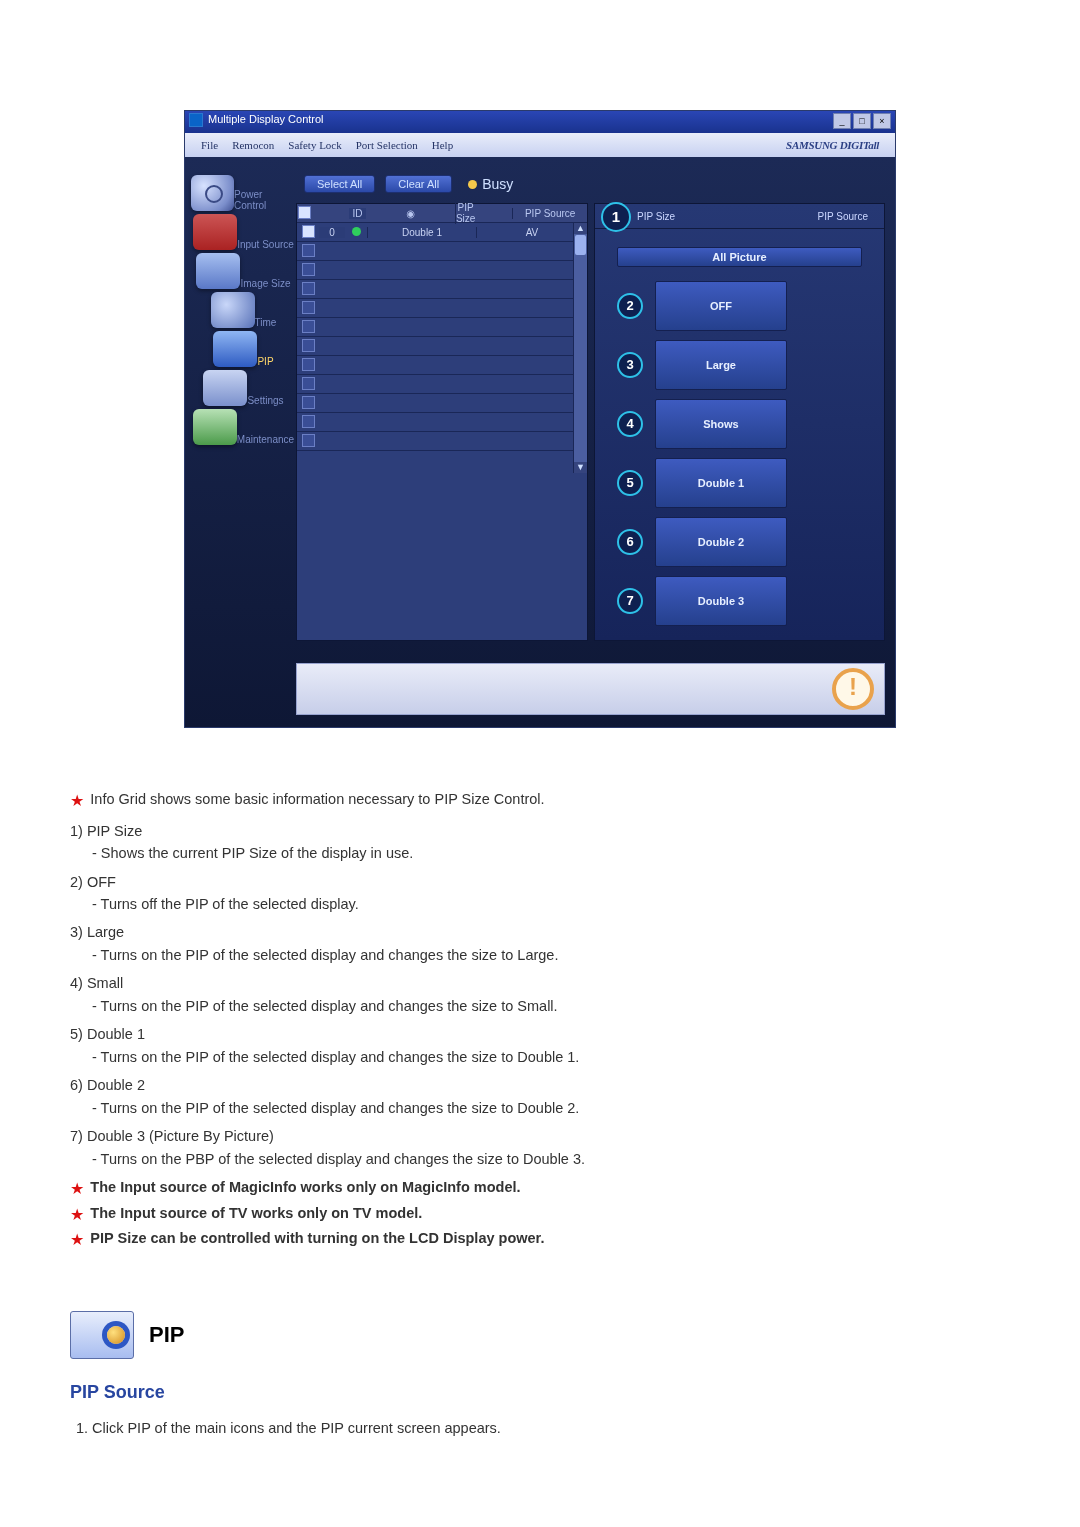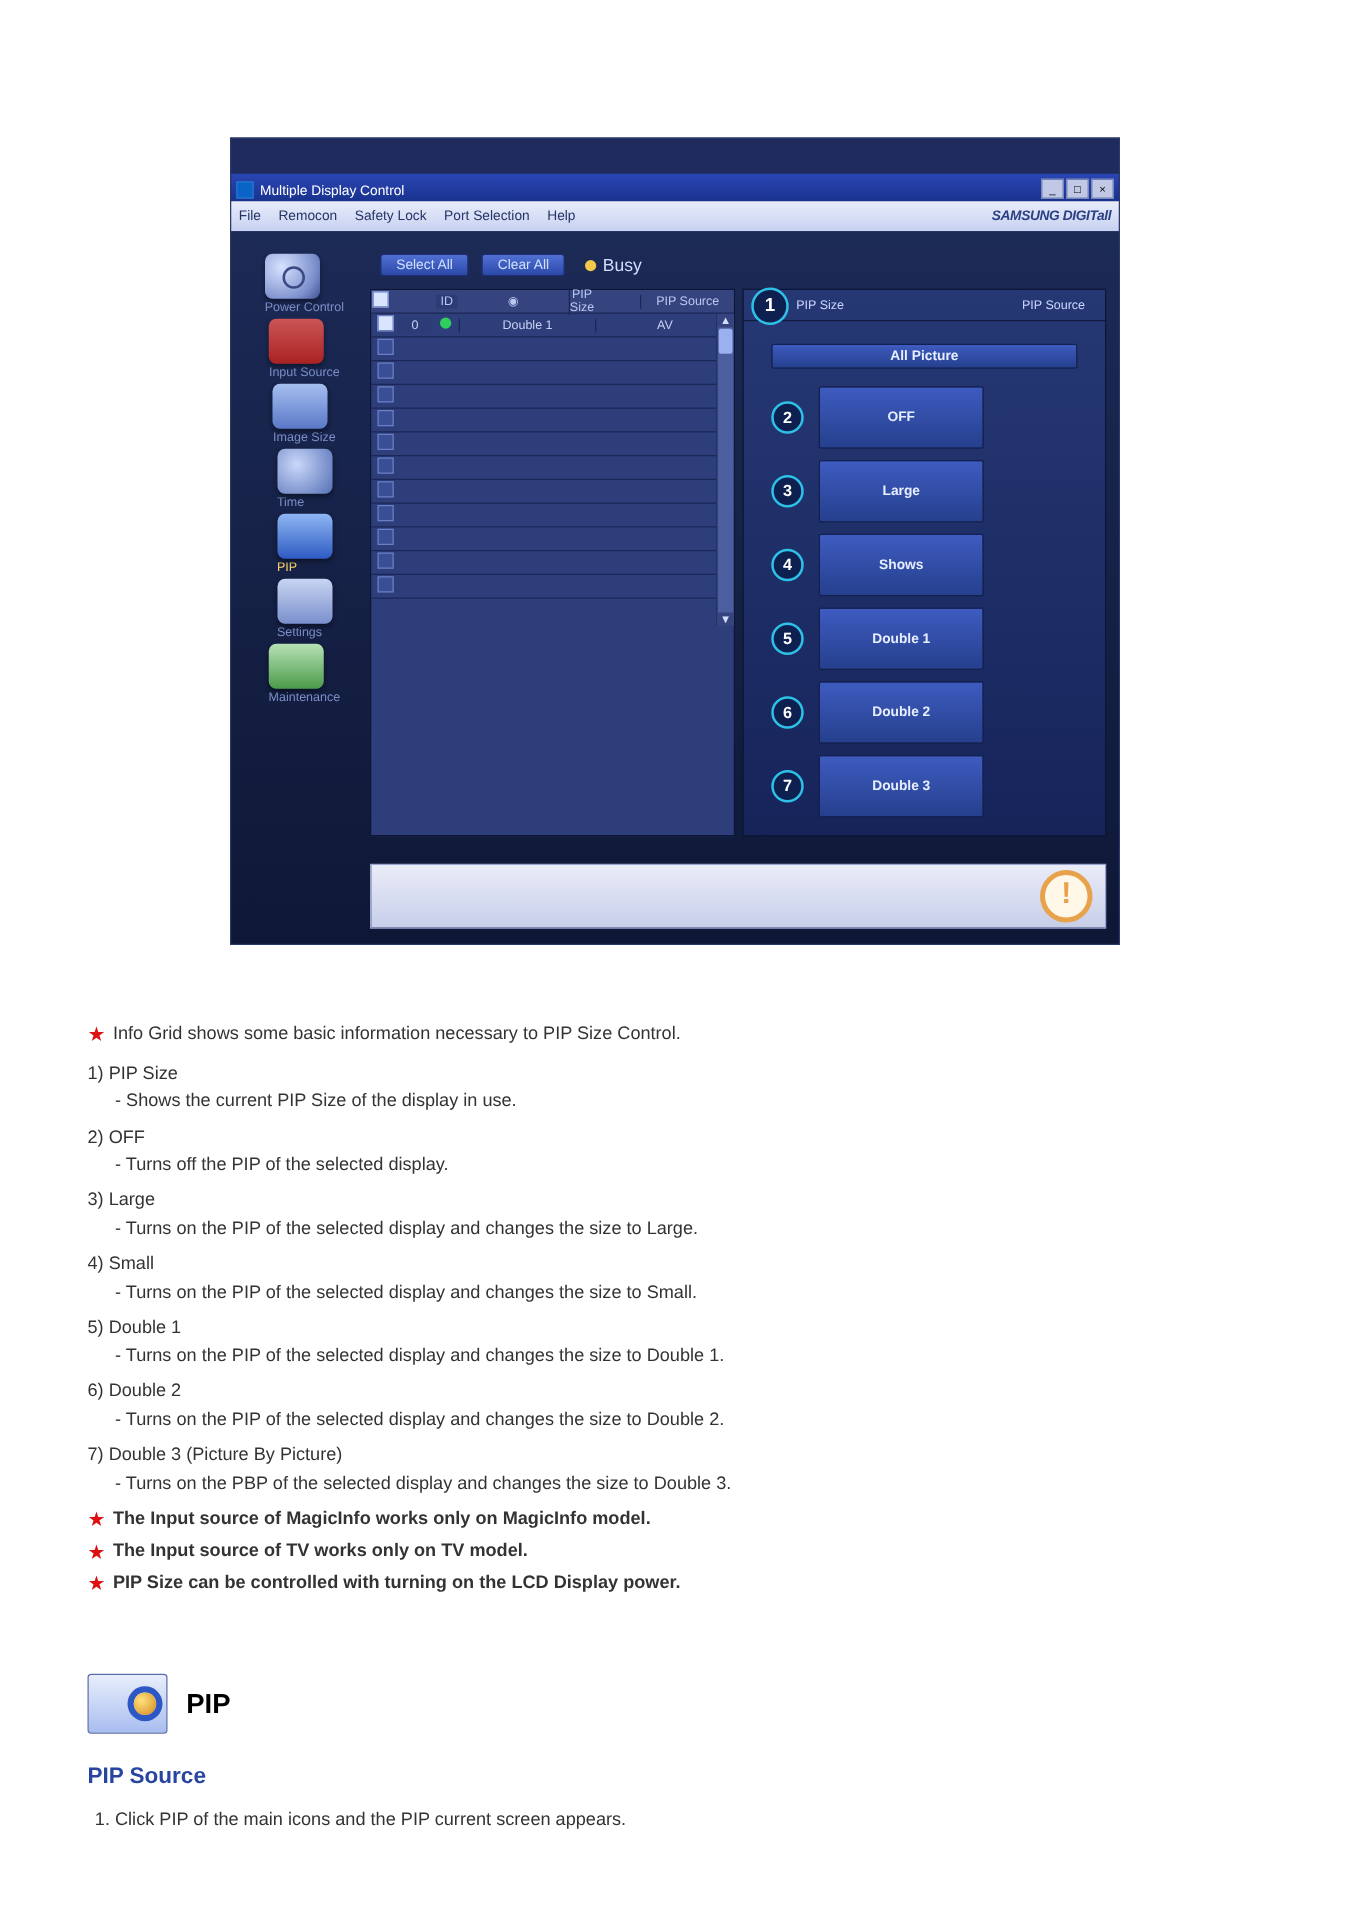--- a/index.html
+++ b/index.html
@@ -18,25 +18,24 @@
     margin: 0 auto 60px auto;
     border: 1px solid #2a3a6b;
     background: #1e2b5c;
     font-size: 11px;
     color: #c8d2f2;
   }
   .titlebar {
     background: linear-gradient(#2a46b5, #19328e);
     color: #fff;
     display: flex;
-    align-items: flex-end;
+    align-items: flex-start;
     padding: 2px 4px;
     height: 18px;
     font-size: 11px;
-    margin-top: 28px;
   }
   .title-icon {
     width: 12px; height: 12px;
     background: #0a64c8;
     margin-right: 5px;
     border: 1px solid #fff2;
   }
   .title-spacer { flex: 1; }
   .win-btn {
     width: 16px; height: 14px;
@@ -46,23 +45,24 @@
     text-align: center;
     line-height: 14px;
     margin-left: 2px;
     border: 1px solid #7080b0;
   }
   .menubar {
     background: linear-gradient(#e9edfa, #c7d1f1);
     color: #253466;
     display: flex;
     align-items: center;
-    padding: 2px 6px;
+    padding: 2px 16px;
     height: 20px;
     font-size: 11px;
+    font-family: Liberation Serif, serif;
   }
   .menu-item {
     margin-right: 14px;
   }
   .brand {
     margin-left: auto;
     font-style: italic;
     font-weight: bold;
     color: #2b3f84;
     letter-spacing: -0.3px;
@@ -74,22 +74,22 @@
   }
   
   .sidebar {
     width: 105px;
     display: flex;
     flex-direction: column;
     align-items: center;
   }
   .sb-item {
     display: flex;
-    flex-direction: column;
-    align-items: flex-start;
+    flex-direction: row;
+    align-items: flex-end;
     margin-bottom: 3px;
   }
   .sb-item.pip-sel .sb-label { color:#ffd76a;}
   .sb-icon {
     width: 44px; height: 36px;
     border-radius: 6px;
     background: radial-gradient(circle at 30% 30%, #d7e2ff, #7b8ecb 70%, #3f5092);
     box-shadow: 0 2px 4px rgba(0,0,0,.4);
     position: relative;
   }

